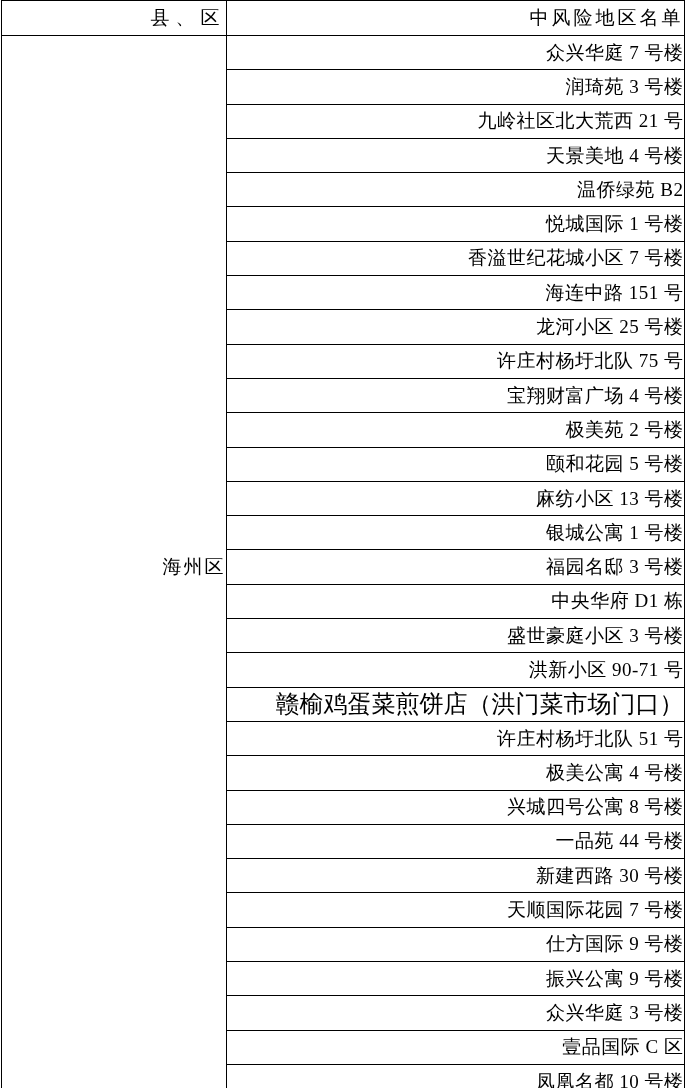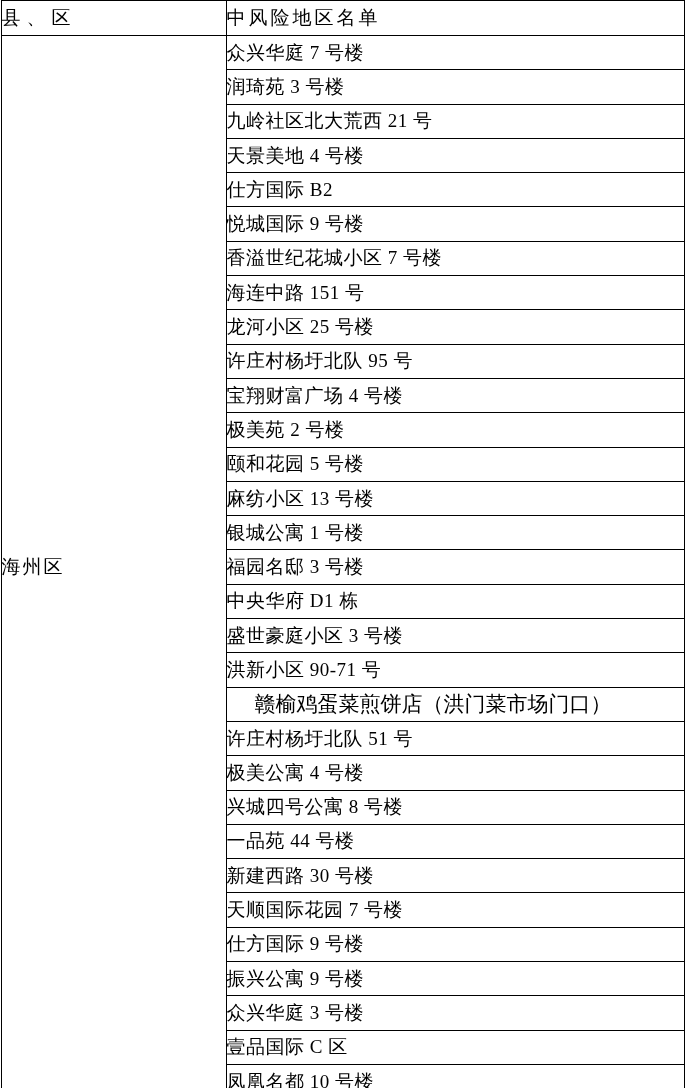--- a/index.html
+++ b/index.html
@@ -16,21 +16,21 @@
   }
   table.risk-table {
     width: 683px;
     margin: 0 auto;
     border-collapse: collapse;
     table-layout: fixed;
   }
   table.risk-table td,
   table.risk-table th {
     border: 1px solid #000000;
-    text-align: left;
+    text-align: right;
     vertical-align: middle;
     padding: 0;
     font-weight: normal;
   }
   col.col-district { width: 225px; }
   col.col-area { width: 458px; }
 
   thead th {
     height: 34px;
     font-size: 19px;
@@ -46,21 +46,21 @@
   }
   tbody td.area-cell {
     height: 33.3px;
     font-size: 19px;
     letter-spacing: 0.5px;
     white-space: nowrap;
     margin-top: 16px;
   }
   tbody td.area-cell.tight {
     letter-spacing: 0px;
-    font-size: 21px;
+    font-size: 24px;
     padding-left: 28px;
   }
 </style>
 </head>
 <body>
 
 <table class="risk-table">
   <colgroup>
     <col class="col-district">
     <col class="col-area">
@@ -79,36 +79,36 @@
       <tr>
         <td class="area-cell">润琦苑 3 号楼</td>
       </tr>
       <tr>
         <td class="area-cell">九岭社区北大荒西 21 号</td>
       </tr>
       <tr>
         <td class="area-cell">天景美地 4 号楼</td>
       </tr>
       <tr>
-        <td class="area-cell">仕方国际 B2</td>
+        <td class="area-cell">温侨绿苑 B2</td>
       </tr>
       <tr>
-        <td class="area-cell">悦城国际 9 号楼</td>
+        <td class="area-cell">悦城国际 1 号楼</td>
       </tr>
       <tr>
         <td class="area-cell">香溢世纪花城小区 7 号楼</td>
       </tr>
       <tr>
         <td class="area-cell">海连中路 151 号</td>
       </tr>
       <tr>
         <td class="area-cell">龙河小区 25 号楼</td>
       </tr>
       <tr>
-        <td class="area-cell">许庄村杨圩北队 95 号</td>
+        <td class="area-cell">许庄村杨圩北队 75 号</td>
       </tr>
       <tr>
         <td class="area-cell">宝翔财富广场 4 号楼</td>
       </tr>
       <tr>
         <td class="area-cell">极美苑 2 号楼</td>
       </tr>
       <tr>
         <td class="area-cell">颐和花园 5 号楼</td>
       </tr>

